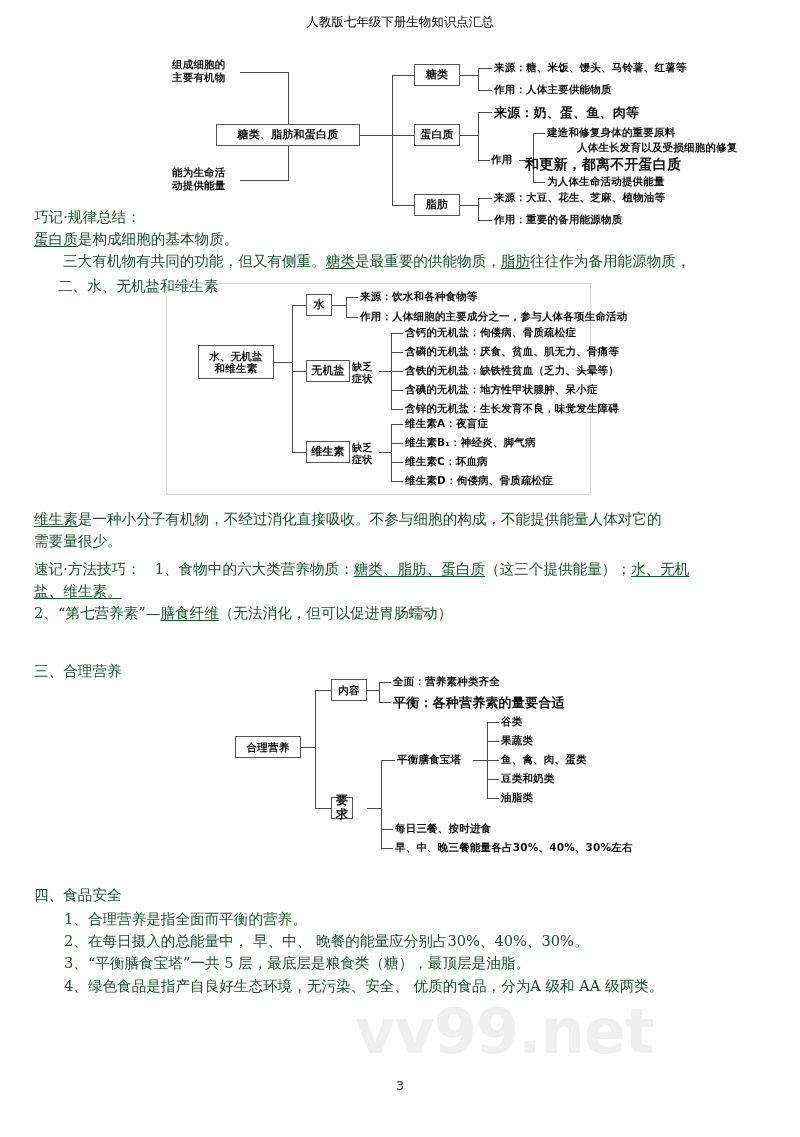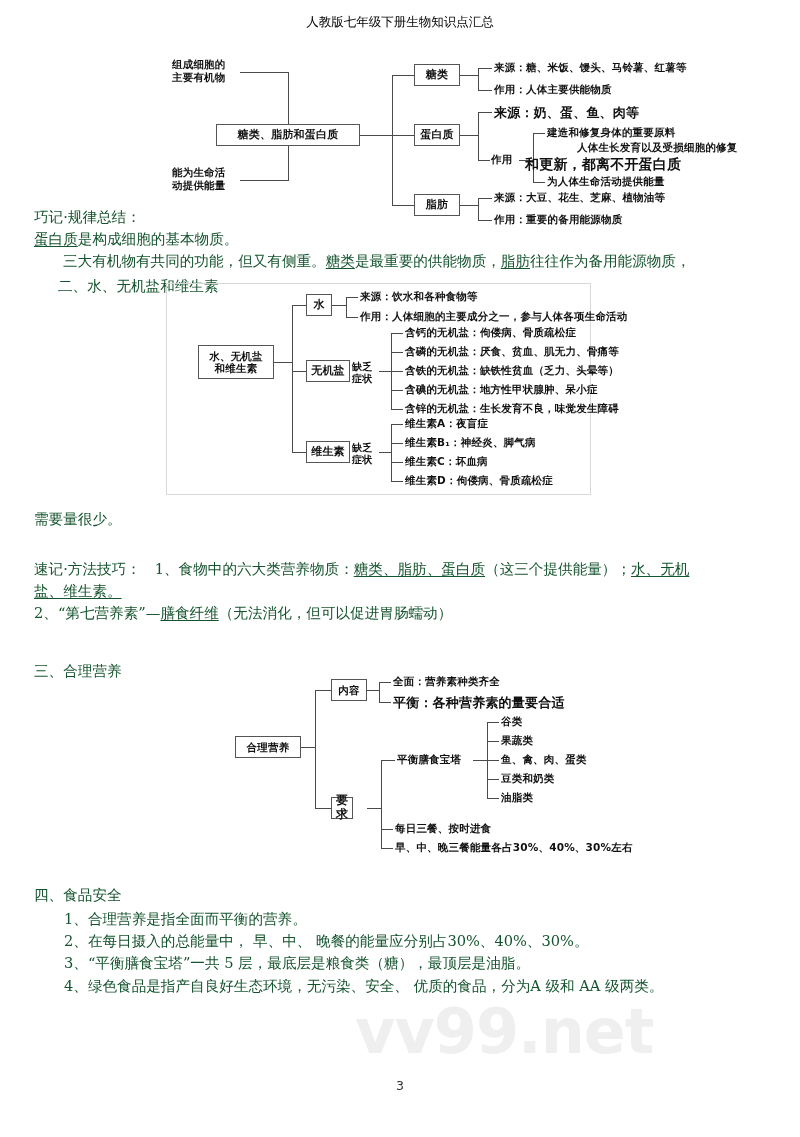--- a/index.html
+++ b/index.html
@@ -181,20 +181,23 @@
     <div class="hl" style="left:391px;top:160px;width:12px;"></div>
     <div class="hl" style="left:391px;top:179px;width:12px;"></div>
     <div class="hl" style="left:391px;top:198px;width:12px;"></div>
     <div class="lbl dg-font" style="left:405px;top:134px;font-size:10.5px;">维生素A：夜盲症</div>
     <div class="lbl dg-font" style="left:405px;top:153px;font-size:10.5px;">维生素B₁：神经炎、脚气病</div>
     <div class="lbl dg-font" style="left:405px;top:172px;font-size:10.5px;">维生素C：坏血病</div>
     <div class="lbl dg-font" style="left:405px;top:191px;font-size:10.5px;">维生素D：佝偻病、骨质疏松症</div>
   </div>
 
   <div class="body-text" style="position:absolute;left:34px;top:508px;width:740px;">
+    <div>
+      <span class="u">维生素</span><span>是一种小分子有机物，不经过消化直接吸收。不参与细胞的构成，不能提供能量人体对它的</span>
+    </div>
     <div>需要量很少。</div>
   </div>
 
   <div class="body-text" style="position:absolute;left:34px;top:558px;width:740px;">
     <div>
       <span>速记·方法技巧：</span>&nbsp;&nbsp;&nbsp;<span>1、食物中的六大类营养物质：</span><span class="u">糖类、脂肪、蛋白质</span><span>（这三个提供能量）；</span><span class="u">水、无机</span>
     </div>
     <div>
       <span class="u">盐、维生素。</span>
     </div>

